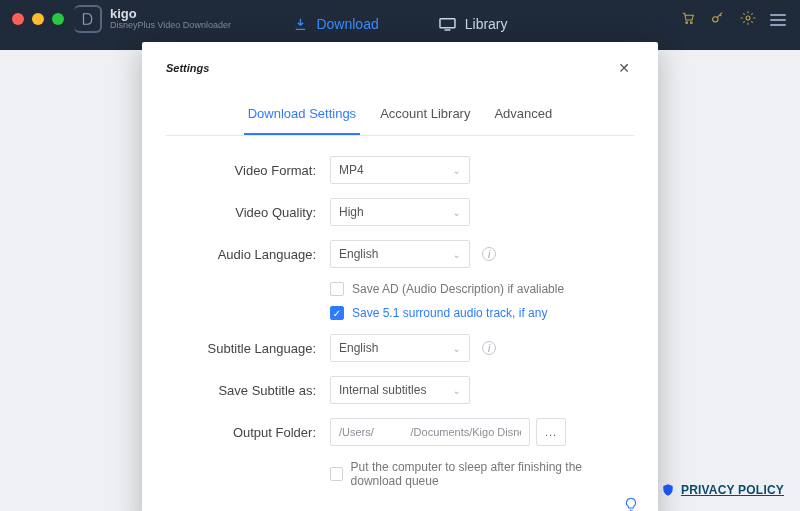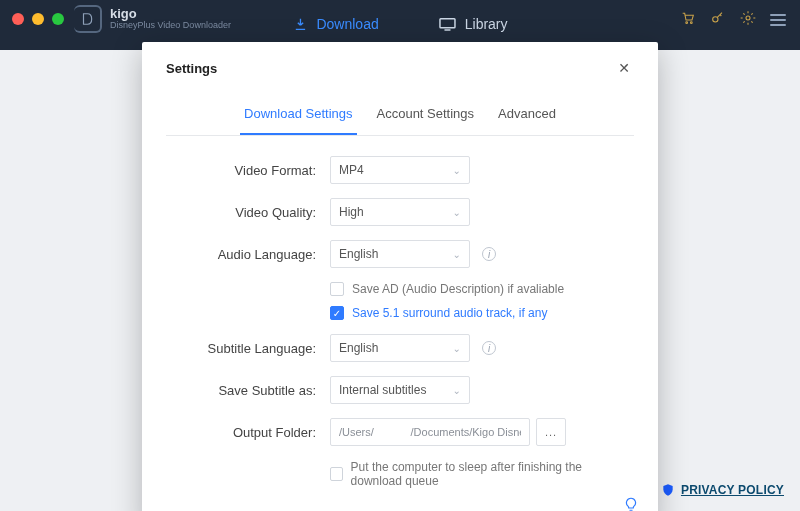--- a/index.html
+++ b/index.html
@@ -24,21 +24,21 @@
   .righticons svg { width:16px; height:16px; stroke:#c9a24a; fill:none; }
   .hamburger { display:flex; flex-direction:column; gap:3px; }
   .hamburger span { width:16px; height:2px; background:#8ea0b8; border-radius:1px; }
 
   
   .canvas { position:absolute; top:50px; left:0; right:0; bottom:0; background:#eef0f3; }
 
   
   .modal { position:absolute; top:42px; left:50%; transform:translateX(-50%); width:516px; background:#fff; box-shadow:0 8px 30px rgba(0,0,0,.25); border-radius:2px; padding:14px 24px 14px 24px; }
   .modal-head { display:flex; align-items:center; justify-content:space-between; padding-bottom:10px; }
-  .modal-title { font-weight:600; font-size:13px; color:#222; }
+  .modal-title { font-weight:600; font-size:11px; color:#222;font-style:italic; }
   .close { font-size:14px; color:#555; cursor:pointer; padding:4px; }
   .tabs { display:flex; gap:16px; justify-content:center; border-bottom:1px solid #e6e8eb; margin-top:6px; }
   .tab { padding:10px 4px 12px 4px; font-size:13px; color:#555; cursor:pointer; }
   .tab.active { color:#2f7bff; border-bottom:2px solid #2f7bff; font-weight:500; }
 
   .form { margin-top:20px; }
   .row { display:flex; align-items:center; margin-bottom:14px; gap:14px; }
   .label { width:150px; text-align:right; font-size:13px; color:#444; }
   .control { flex:0 0 auto; position:relative; }
   .select { width:140px; height:28px; border:1px solid #dcdfe4; background:#fff; color:#555; font-size:12px; padding:0 8px; display:flex; align-items:center; justify-content:space-between; cursor:pointer; border-radius:2px; }
@@ -126,21 +126,21 @@
 </div>
 
 <div class="modal">
   <div class="modal-head">
     <div class="modal-title">Settings</div>
     <div class="close">✕</div>
   </div>
 
   <div class="tabs">
     <div class="tab active">Download Settings</div>
-    <div class="tab">Account Settings</div>
+    <div class="tab">Account Library</div>
     <div class="tab">Advanced</div>
   </div>
 
   <div class="form">
 
     <div class="row">
       <div class="label">Video Format:</div>
       <div class="control">
         <div class="select">
           <span>MP4</span>

